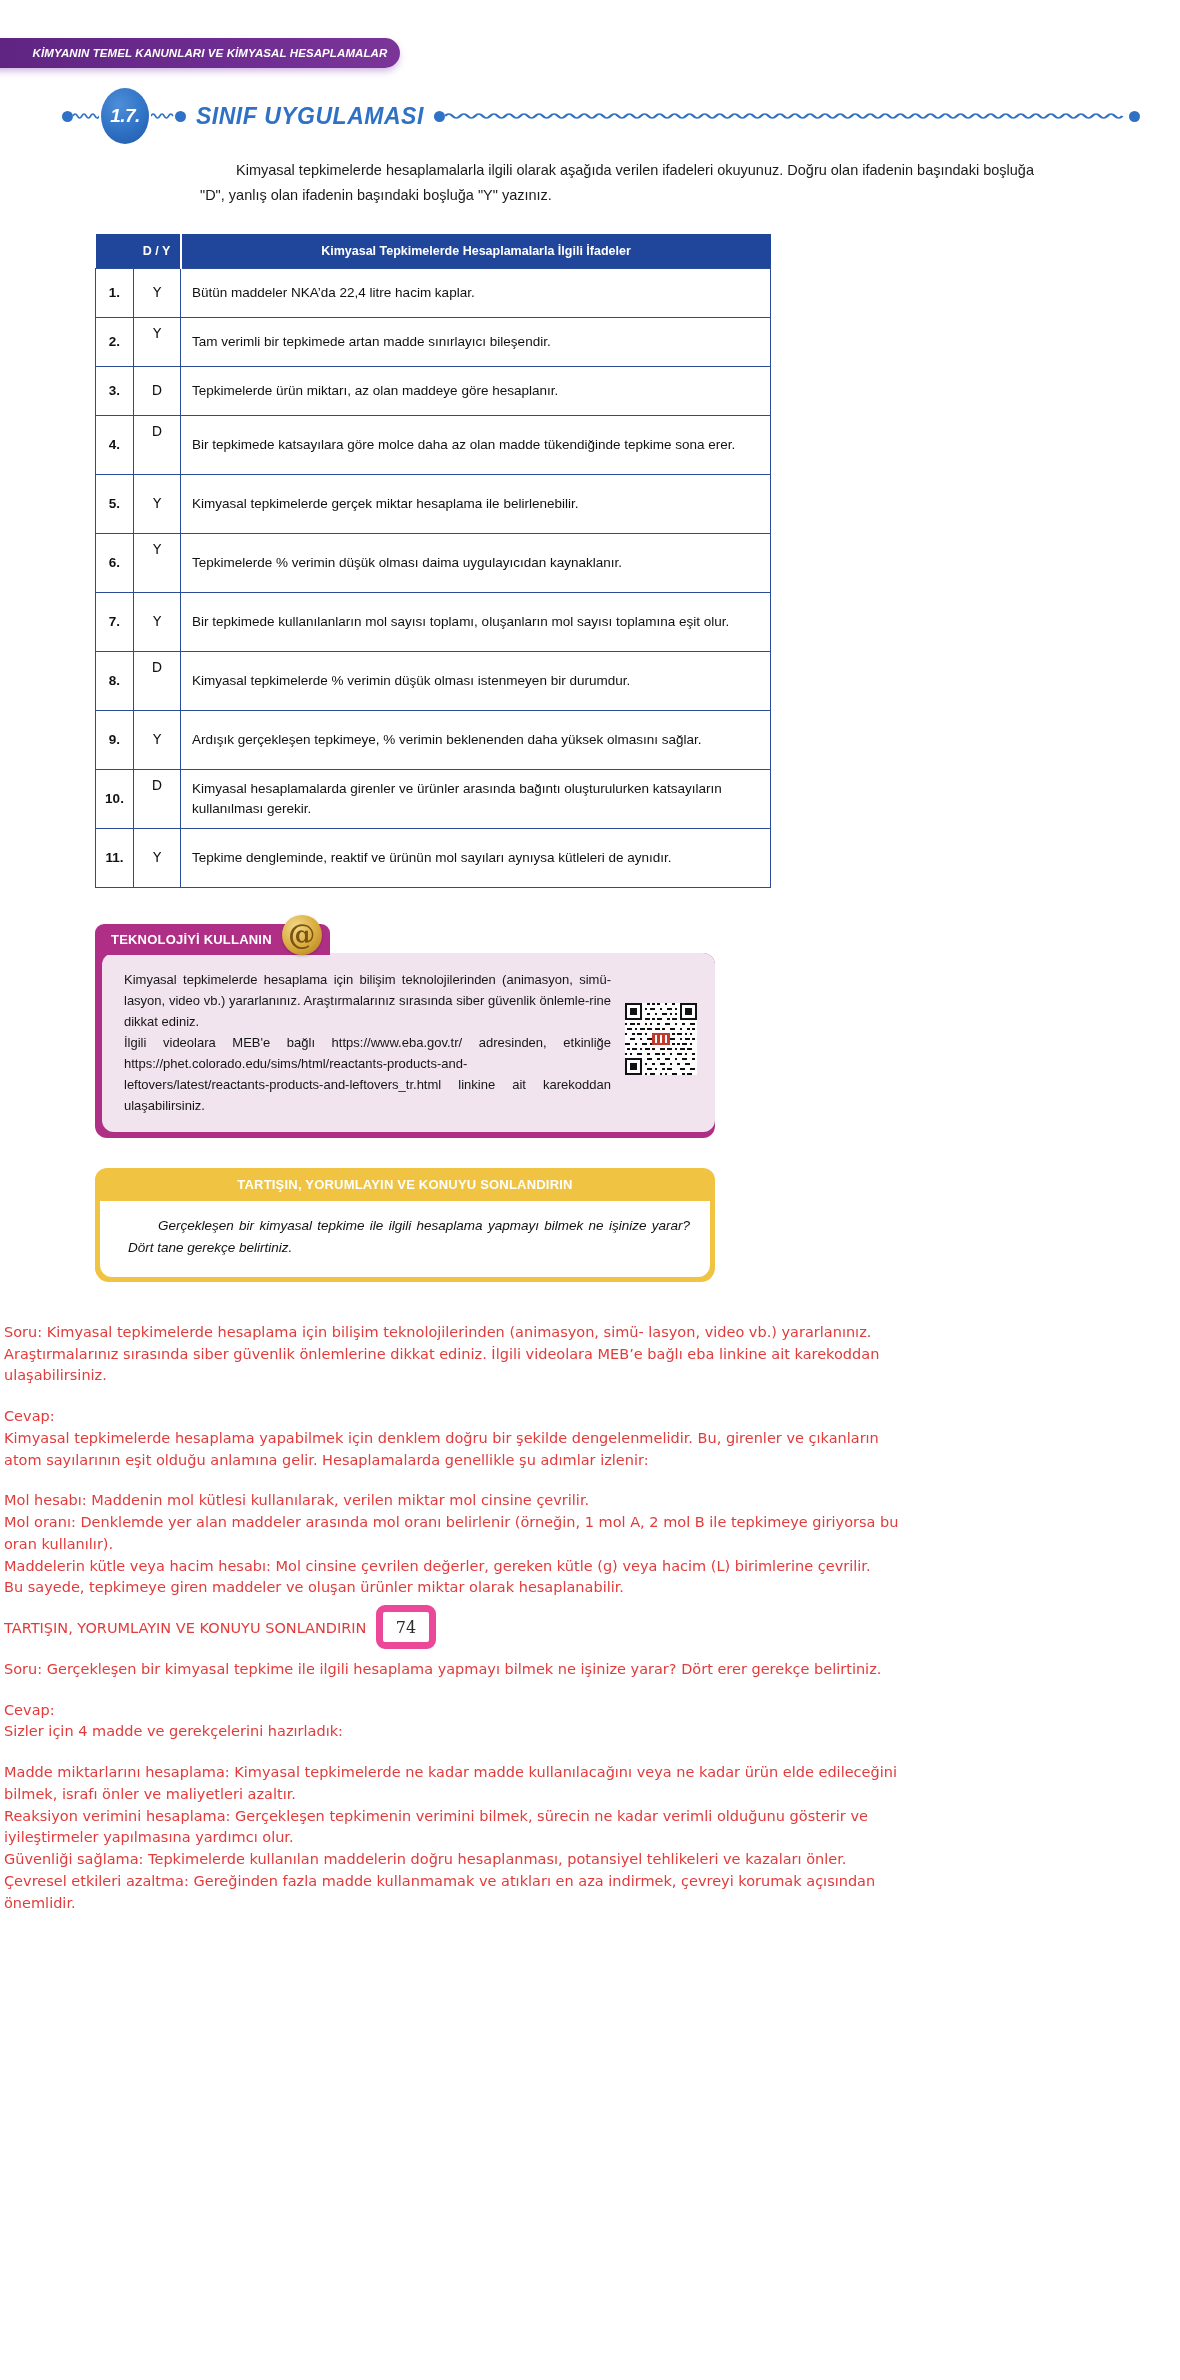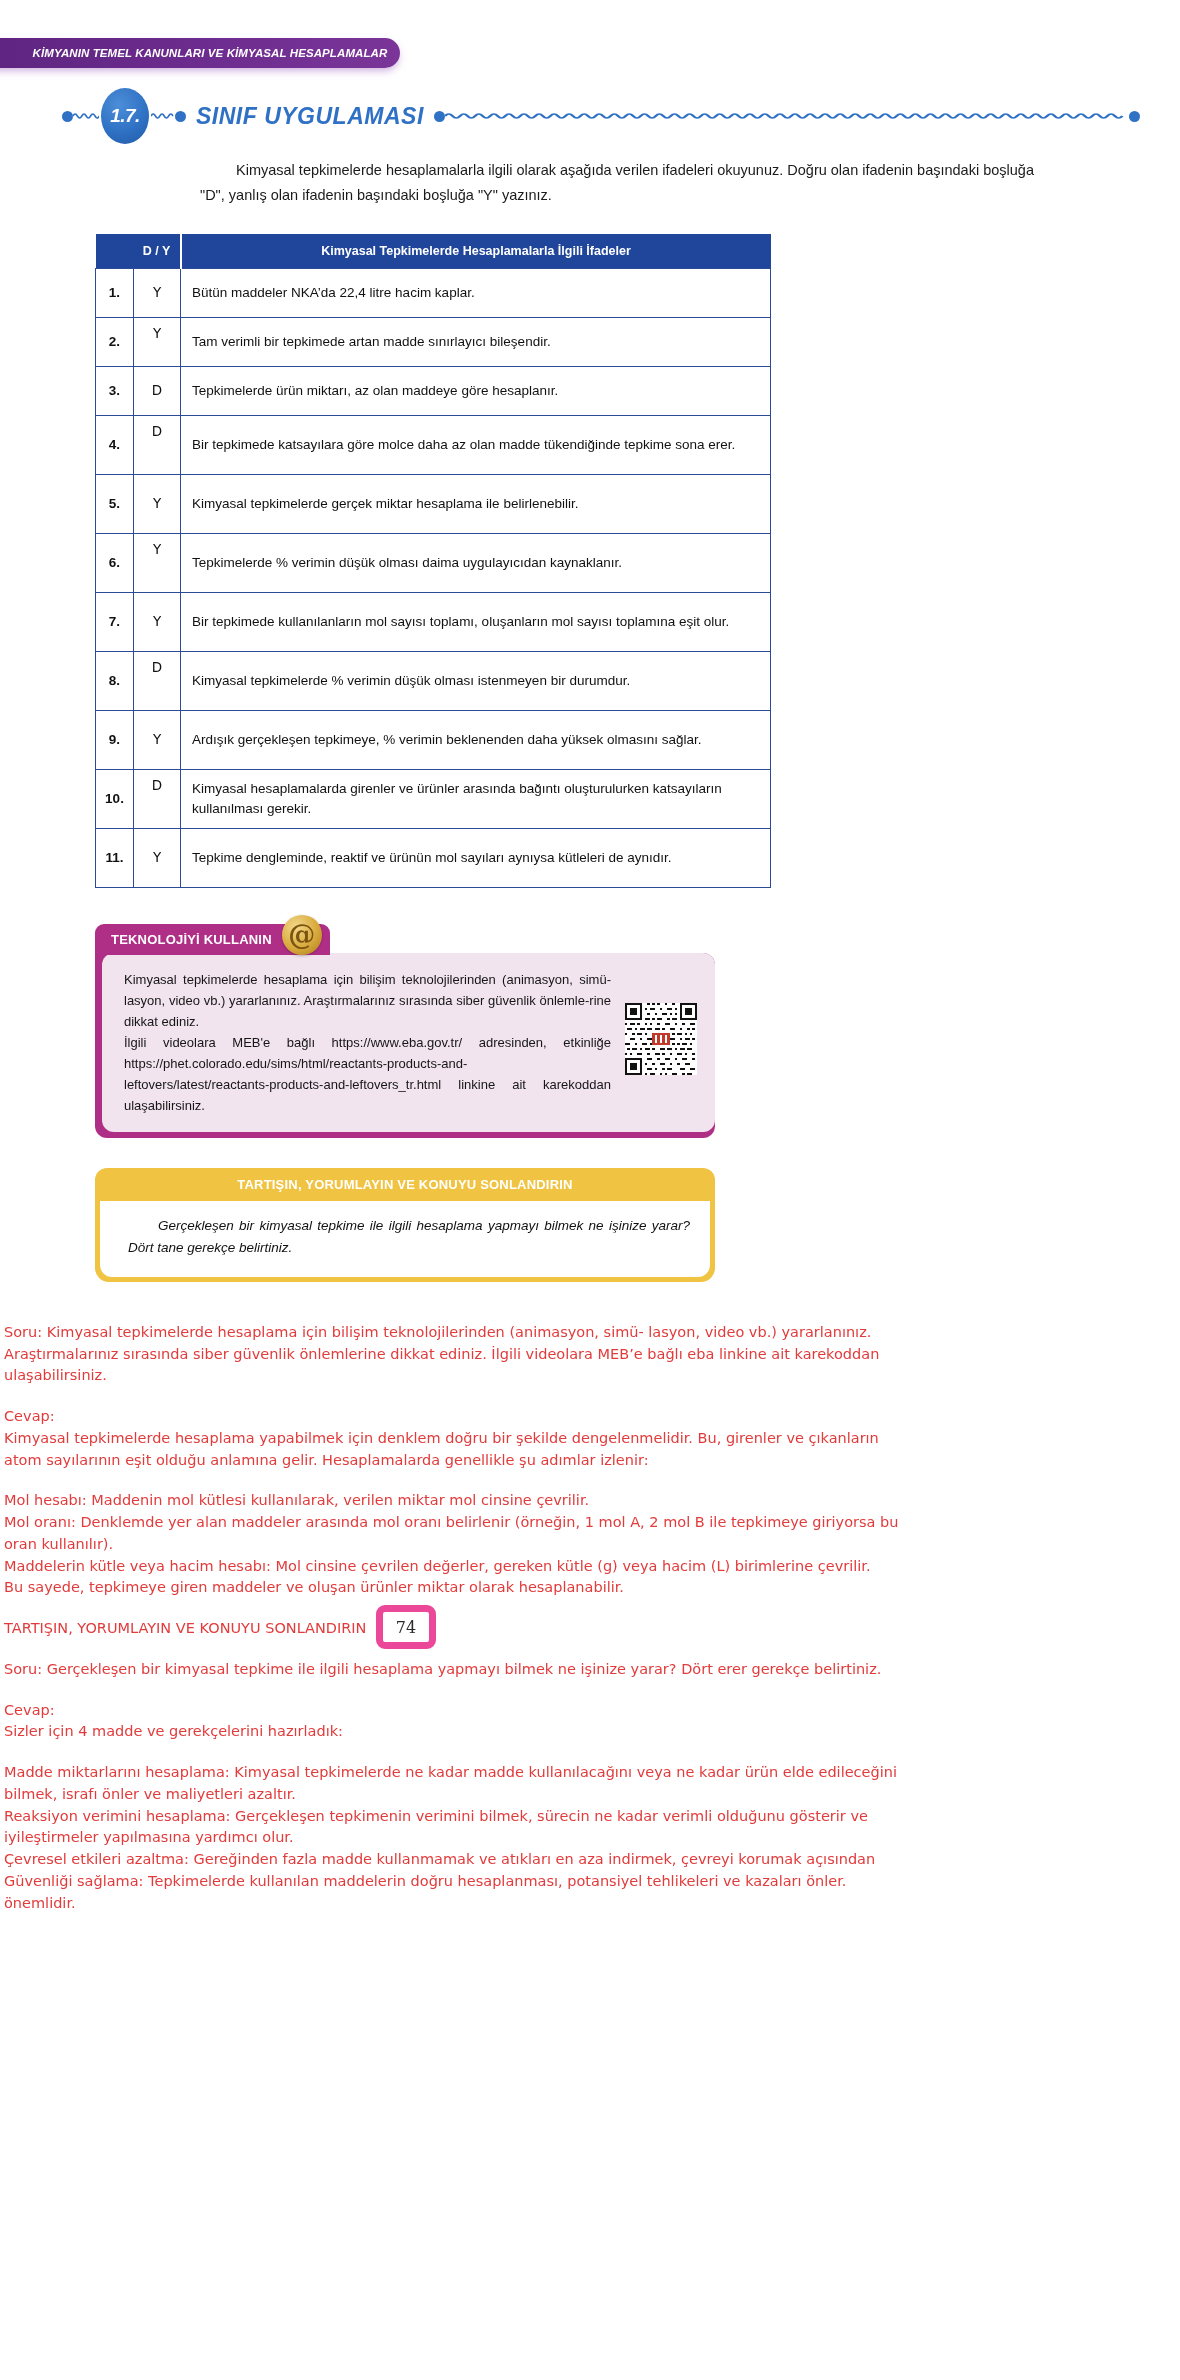--- a/index.html
+++ b/index.html
@@ -470,16 +470,16 @@
     <div class="gap"></div>
     <p class="blk">Soru: Gerçekleşen bir kimyasal tepkime ile ilgili hesaplama yapmayı bilmek ne işinize yarar? Dört erer gerekçe belirtiniz.</p>
     <div class="gap"></div>
     <p class="blk">Cevap:</p>
     <p class="blk">Sizler için 4 madde ve gerekçelerini hazırladık:</p>
     <div class="gap"></div>
     <p class="blk">Madde miktarlarını hesaplama: Kimyasal tepkimelerde ne kadar madde kullanılacağını veya ne kadar ürün elde edileceğini</p>
     <p class="blk">bilmek, israfı önler ve maliyetleri azaltır.</p>
     <p class="blk">Reaksiyon verimini hesaplama: Gerçekleşen tepkimenin verimini bilmek, sürecin ne kadar verimli olduğunu gösterir ve</p>
     <p class="blk">iyileştirmeler yapılmasına yardımcı olur.</p>
+    <p class="blk">Güvenliği sağlama: Tepkimelerde kullanılan maddelerin doğru hesaplanması, potansiyel tehlikeleri ve kazaları önler.</p>
     <p class="blk">Çevresel etkileri azaltma: Gereğinden fazla madde kullanmamak ve atıkları en aza indirmek, çevreyi korumak açısından</p>
-    <p class="blk">Güvenliği sağlama: Tepkimelerde kullanılan maddelerin doğru hesaplanması, potansiyel tehlikeleri ve kazaları önler.</p>
     <p class="blk">önemlidir.</p>
   </div>
 
 </body></html>

